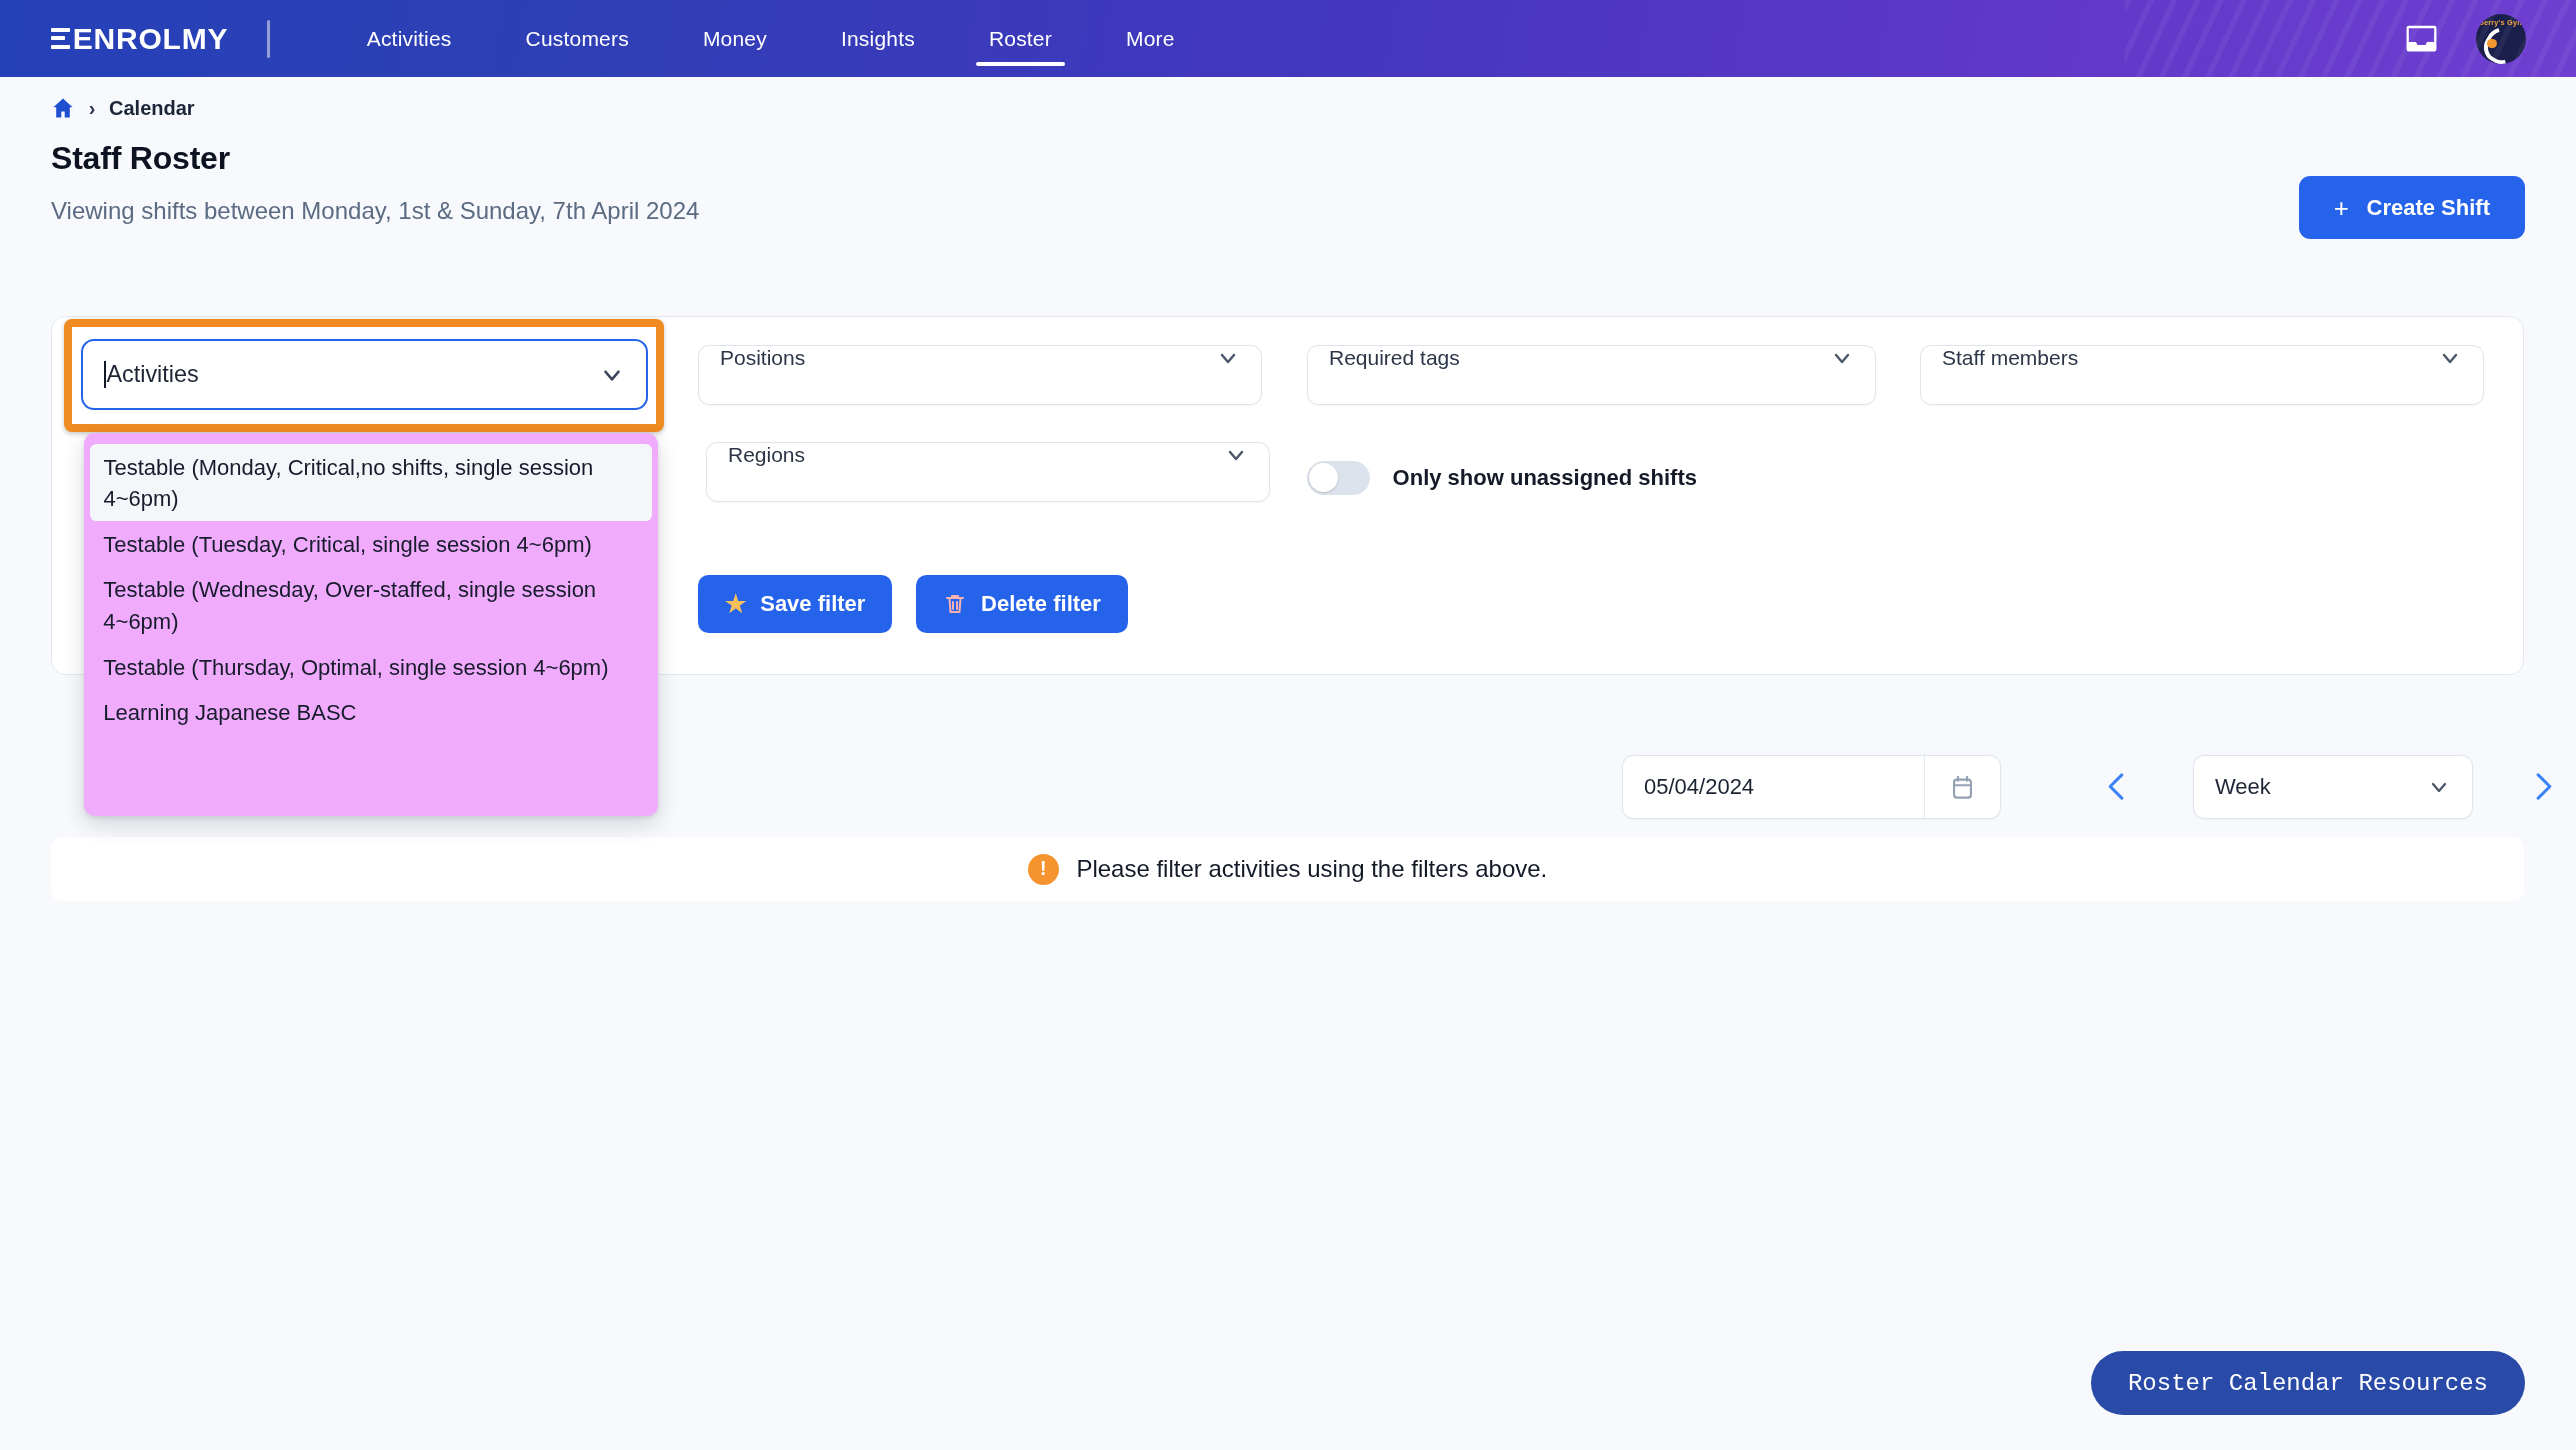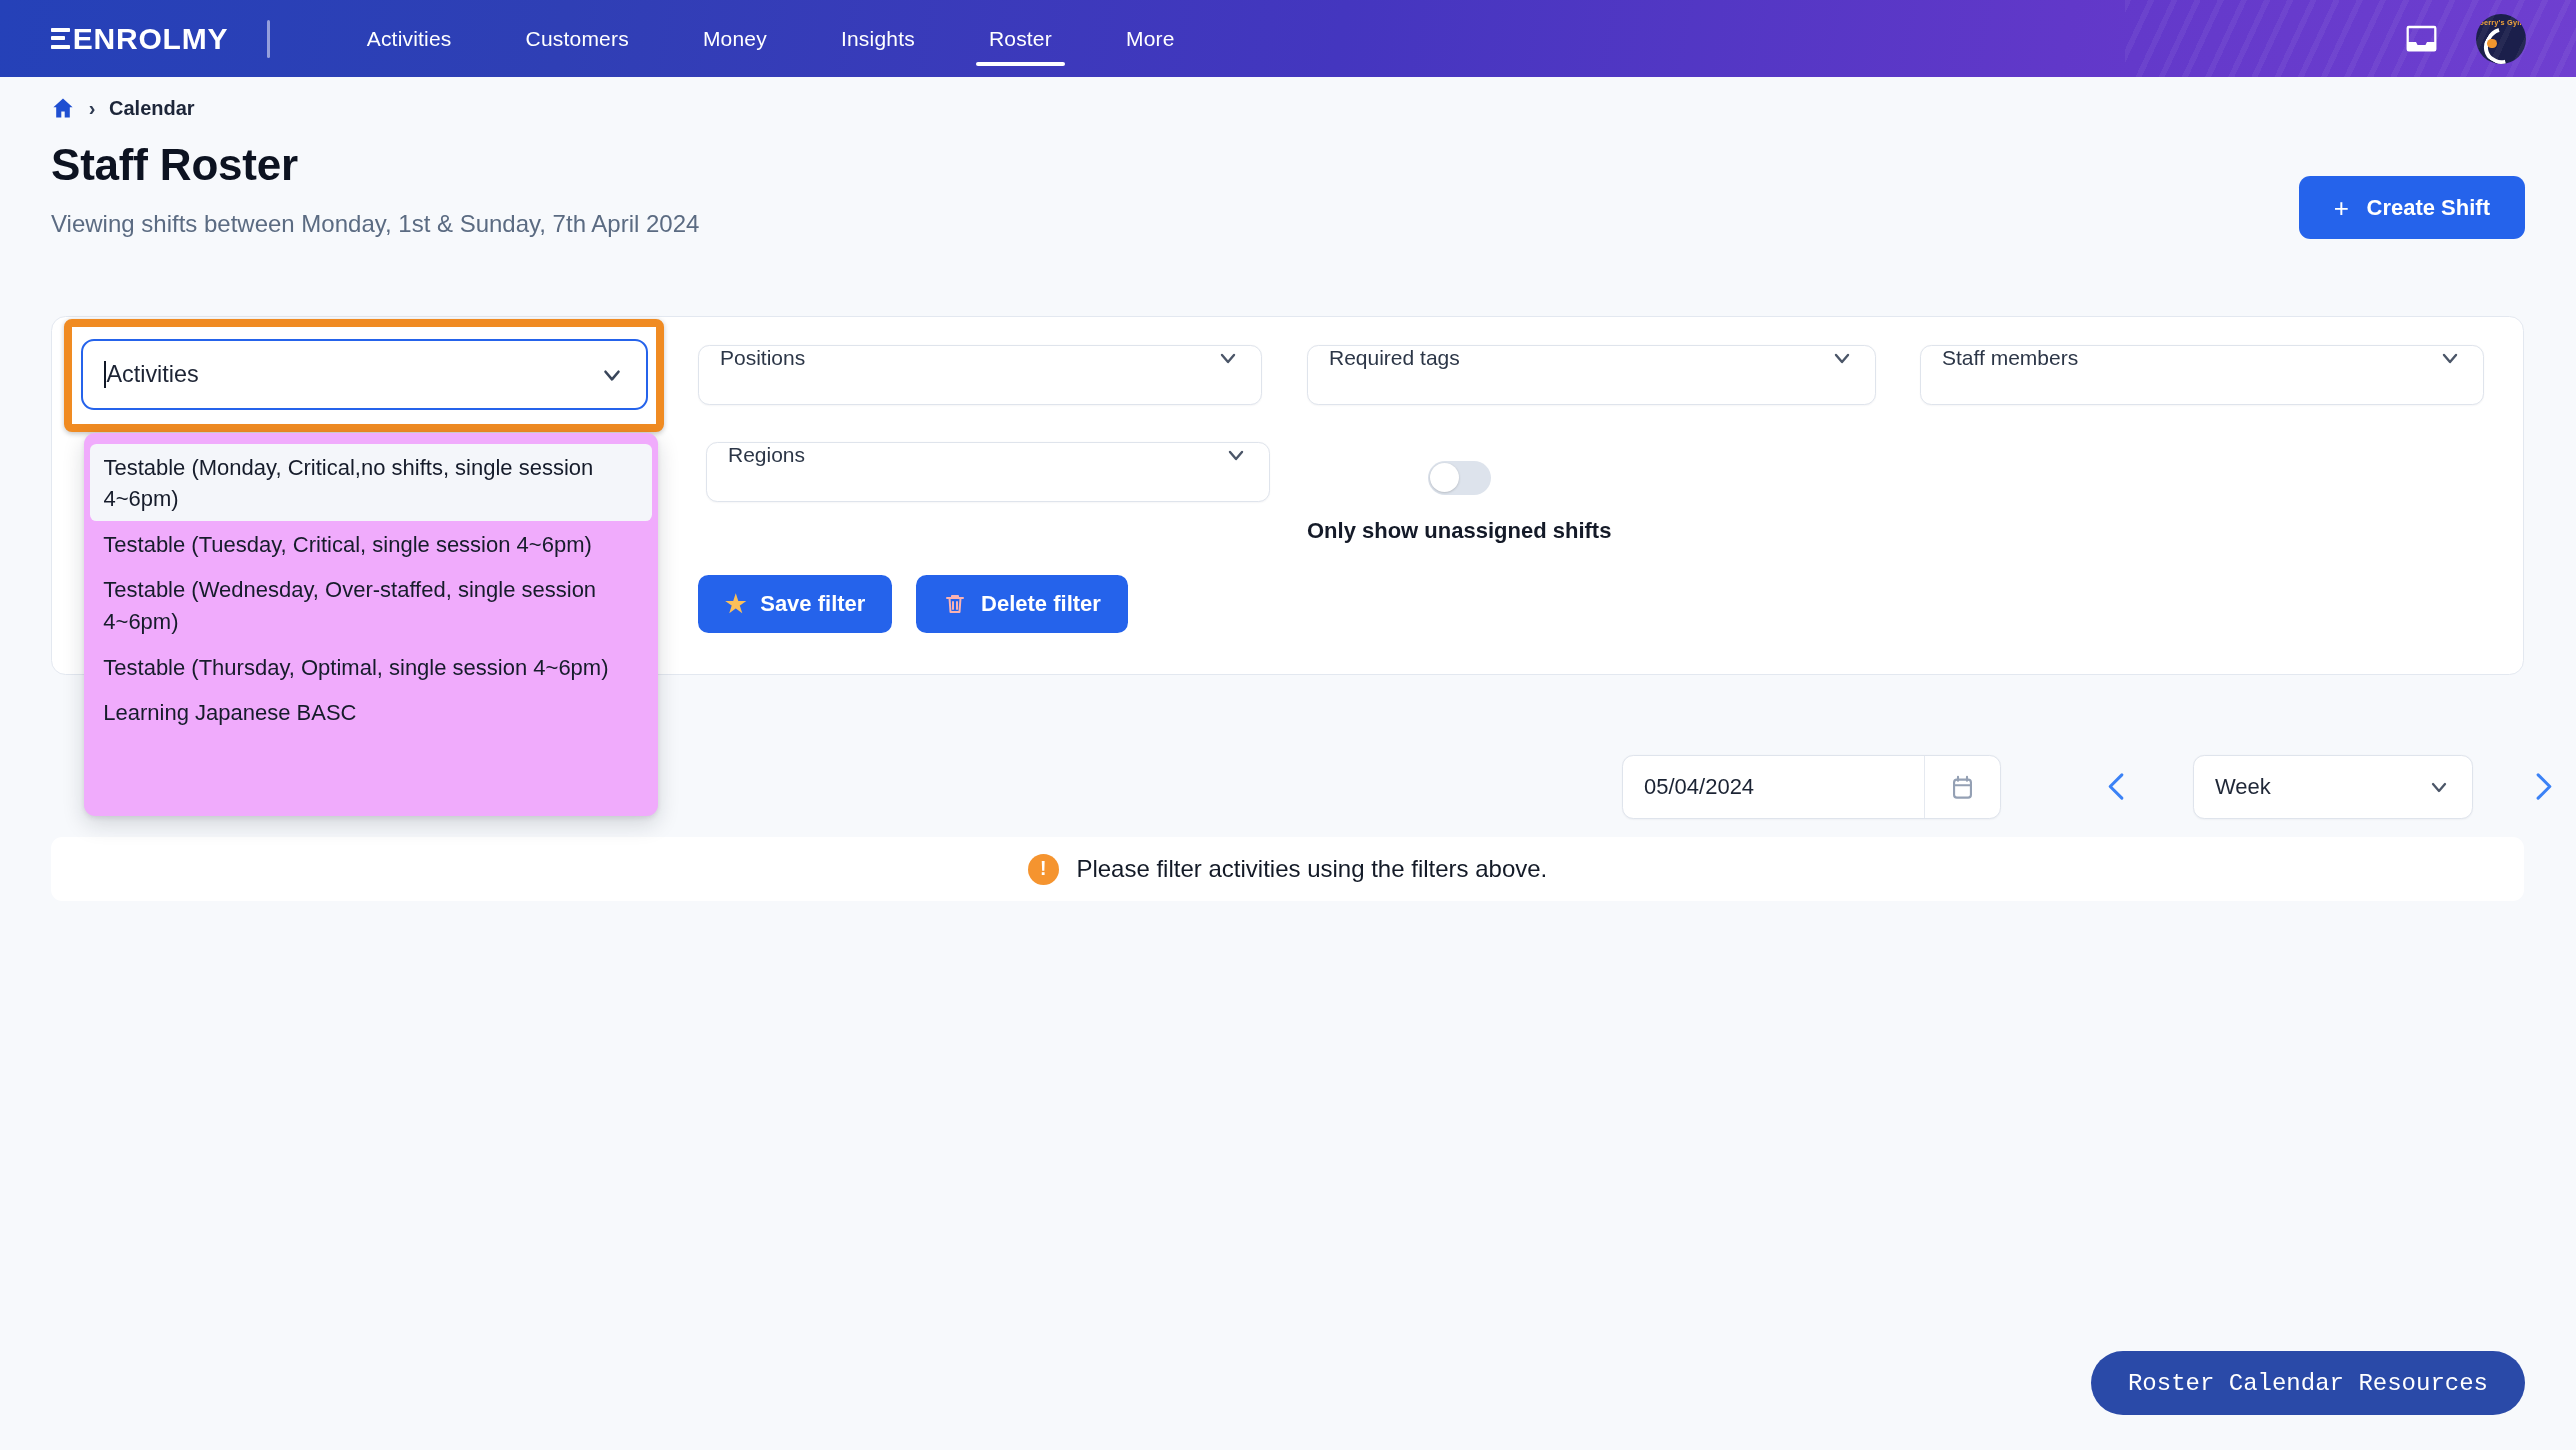--- a/index.html
+++ b/index.html
@@ -75,21 +75,21 @@
   }
 
   
   .page { padding: 0 51px; }
 
   .breadcrumb{ display:flex; align-items:center; gap:13.7px; padding-top:19.3px; }
   .home-icon{ width:24px; height:24px; display:block; }
   .crumb-sep{ color:#2f3b52; font-size:20px; font-weight:600; }
   .crumb-label{ font-size:20px; font-weight:700; color:#1d2639; }
 
-  .page-title{ font-size:44px; font-weight:700; color:#0d1321; margin-top:20px; letter-spacing:-0.2px; }
+  .page-title{ font-size:32px; font-weight:700; color:#0d1321; margin-top:20px; letter-spacing:-0.2px; }
   .page-sub{ font-size:24px; color:#5b6b82; margin-top:19.3px; }
 
   .create-shift{
     position:absolute; right:51px; top:176px;
     background:#2563eb; color:#fff; border:none; border-radius:11.3px;
     height:63px; padding:0 35px; font-size:22px; font-weight:700;
     display:flex; align-items:center; gap:17.7px; cursor:pointer;
     font-family:"Liberation Sans", sans-serif;
   }
   .create-shift .plus{ font-size:26px; font-weight:400; line-height:1; }
@@ -138,21 +138,21 @@
     box-shadow:0 8px 22.6px rgba(17,24,39,.16), 0 1.6px 4.8px rgba(17,24,39,.09);
     padding:11.3px 0 14.5px 0;
   }
   .dd-item{
     font-size:22px; color:#161c2b; line-height:1.42;
     padding:7.3px 19.3px 7.3px 19.3px; cursor:pointer;
   }
   .dd-item.hover{ background:#f4f6fa; border-radius:6.4px; margin:0 6.4px; padding-left:13px; }
 
   
-  .toggle-row{ position:absolute; left:1307px; top:461px; display:flex; align-items:center; gap:22.6px;flex-direction:column; }
+  .toggle-row{ position:absolute; left:1307px; top:461px; display:flex; align-items:center; gap:22.6px; }
   .toggle{
     width:63px; height:34px; border-radius:17px; background:#dde3ec;
     position:relative; cursor:pointer; flex:none;
   }
   .toggle .knob{
     position:absolute; left:2.4px; top:2.4px; width:29px; height:29px;
     border-radius:50%; background:#fff; box-shadow:0 0.8px 2.4px rgba(0,0,0,.2);
   }
   .toggle-label{ font-size:22px; font-weight:700; color:#141a28; white-space:nowrap; }
 

